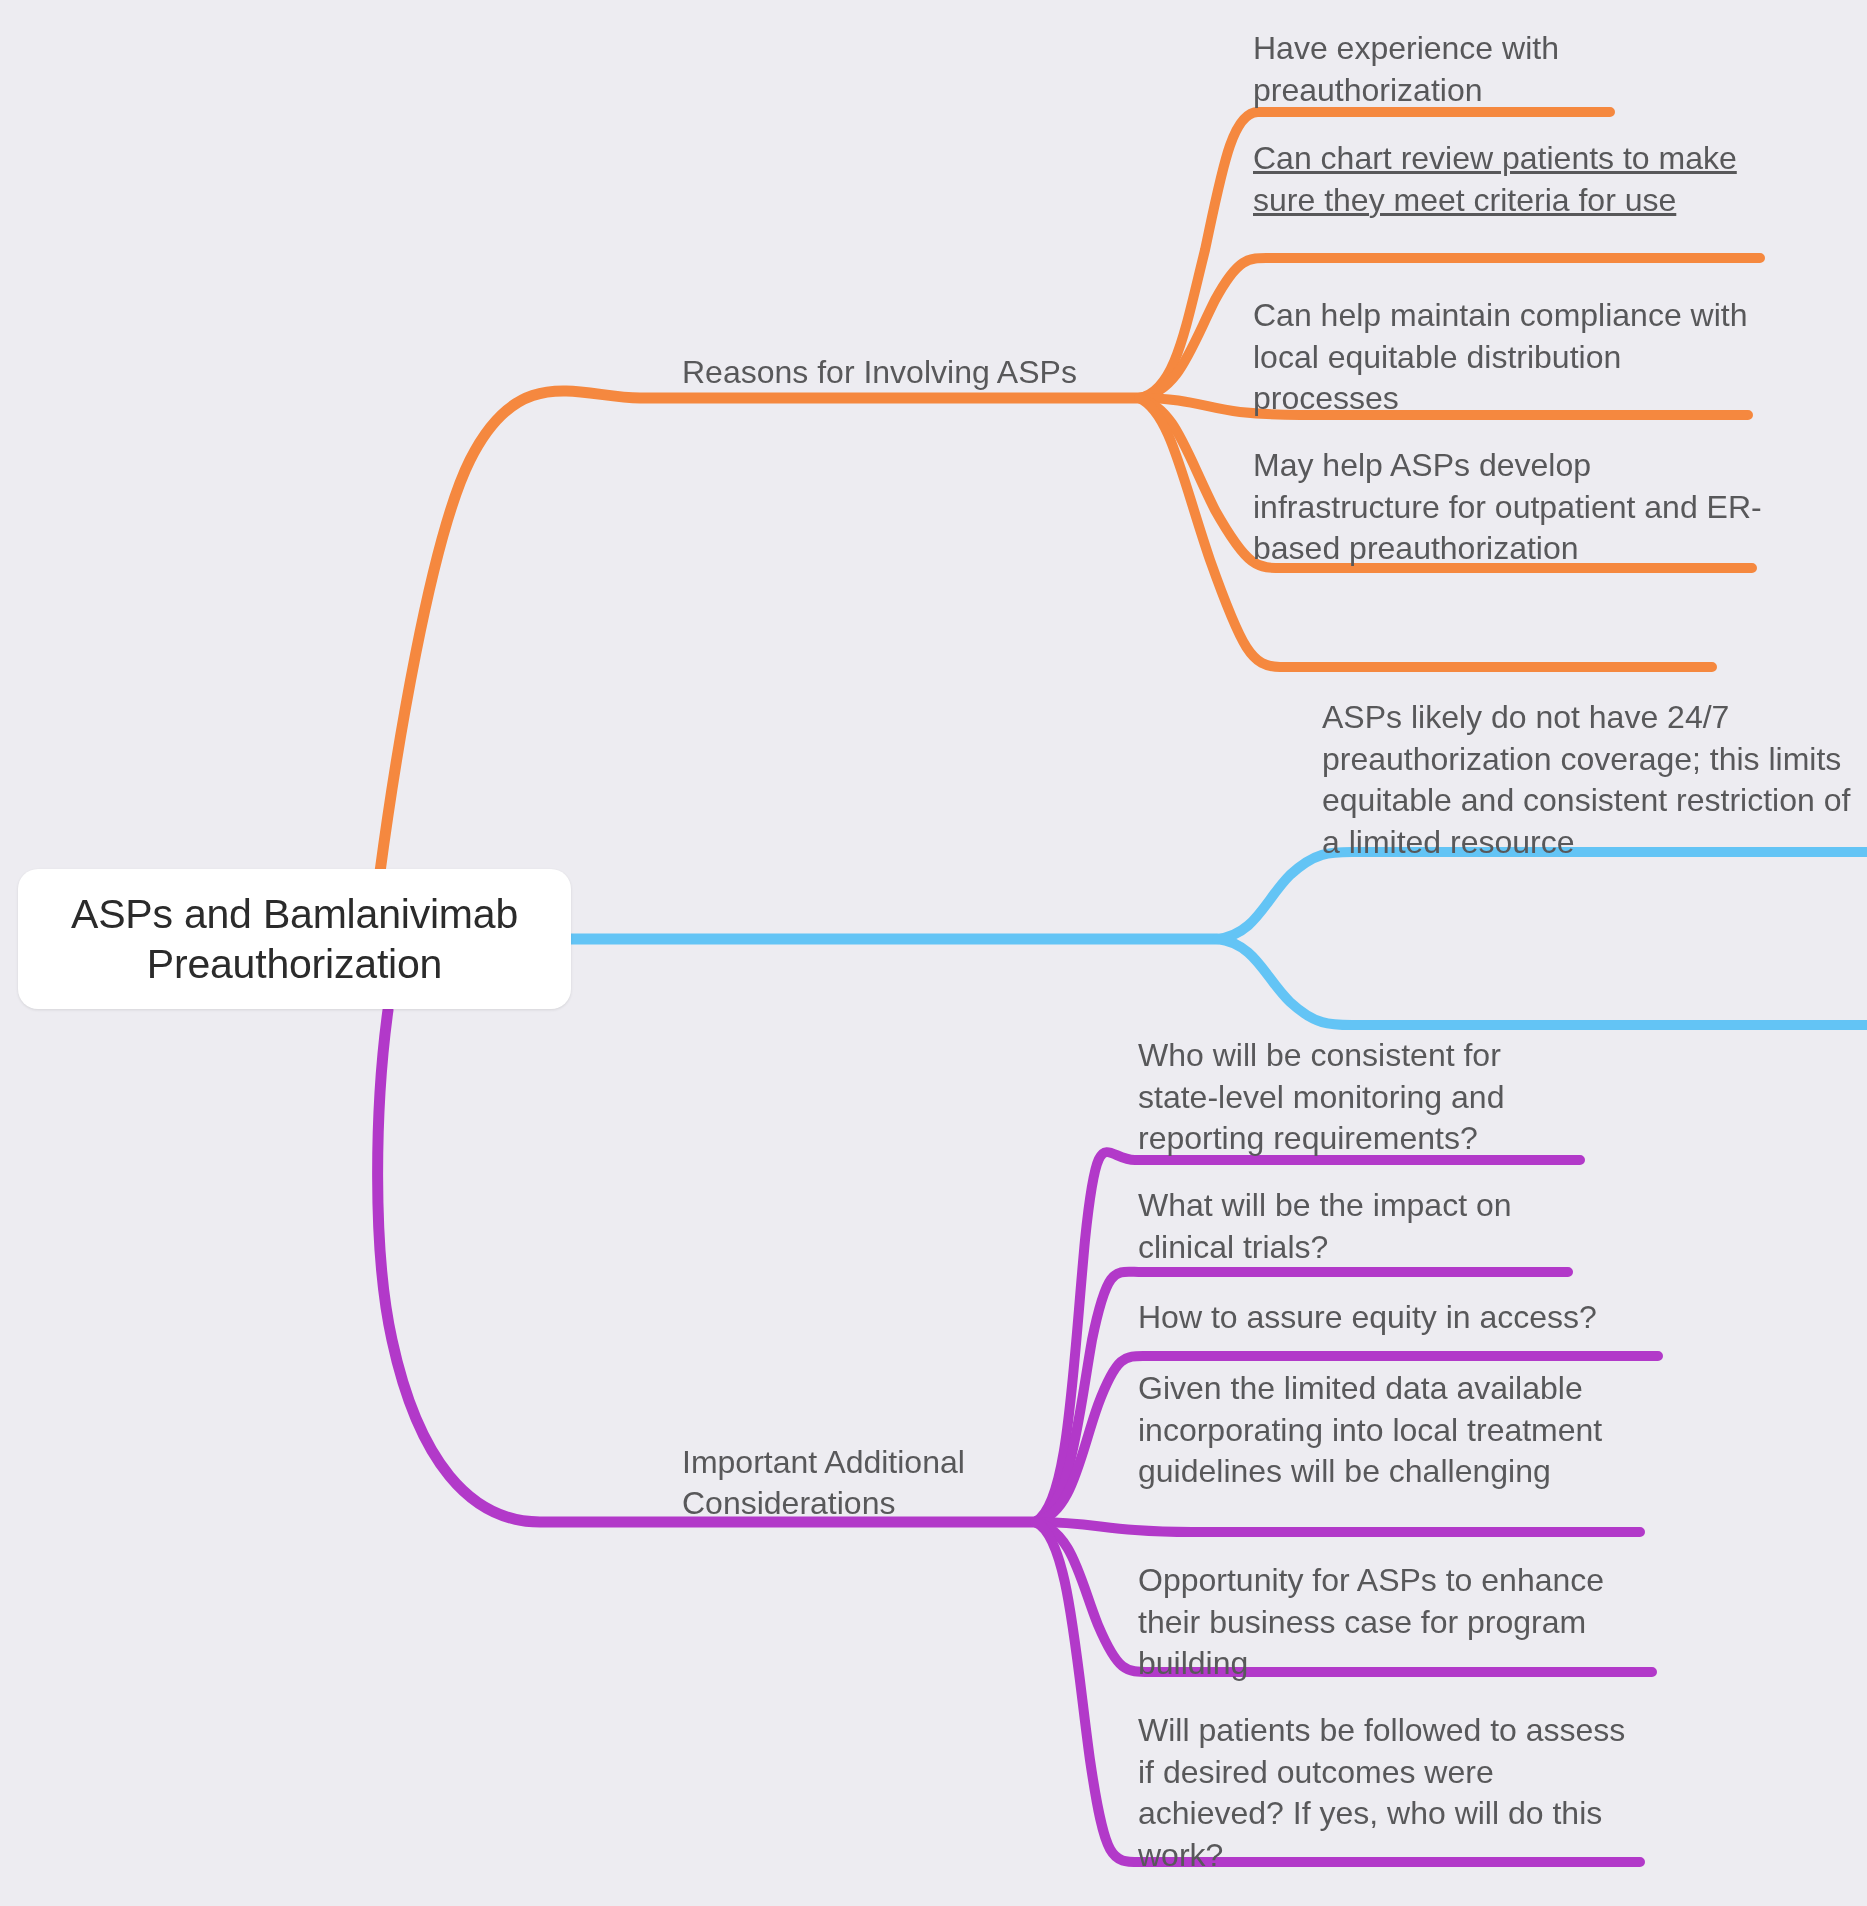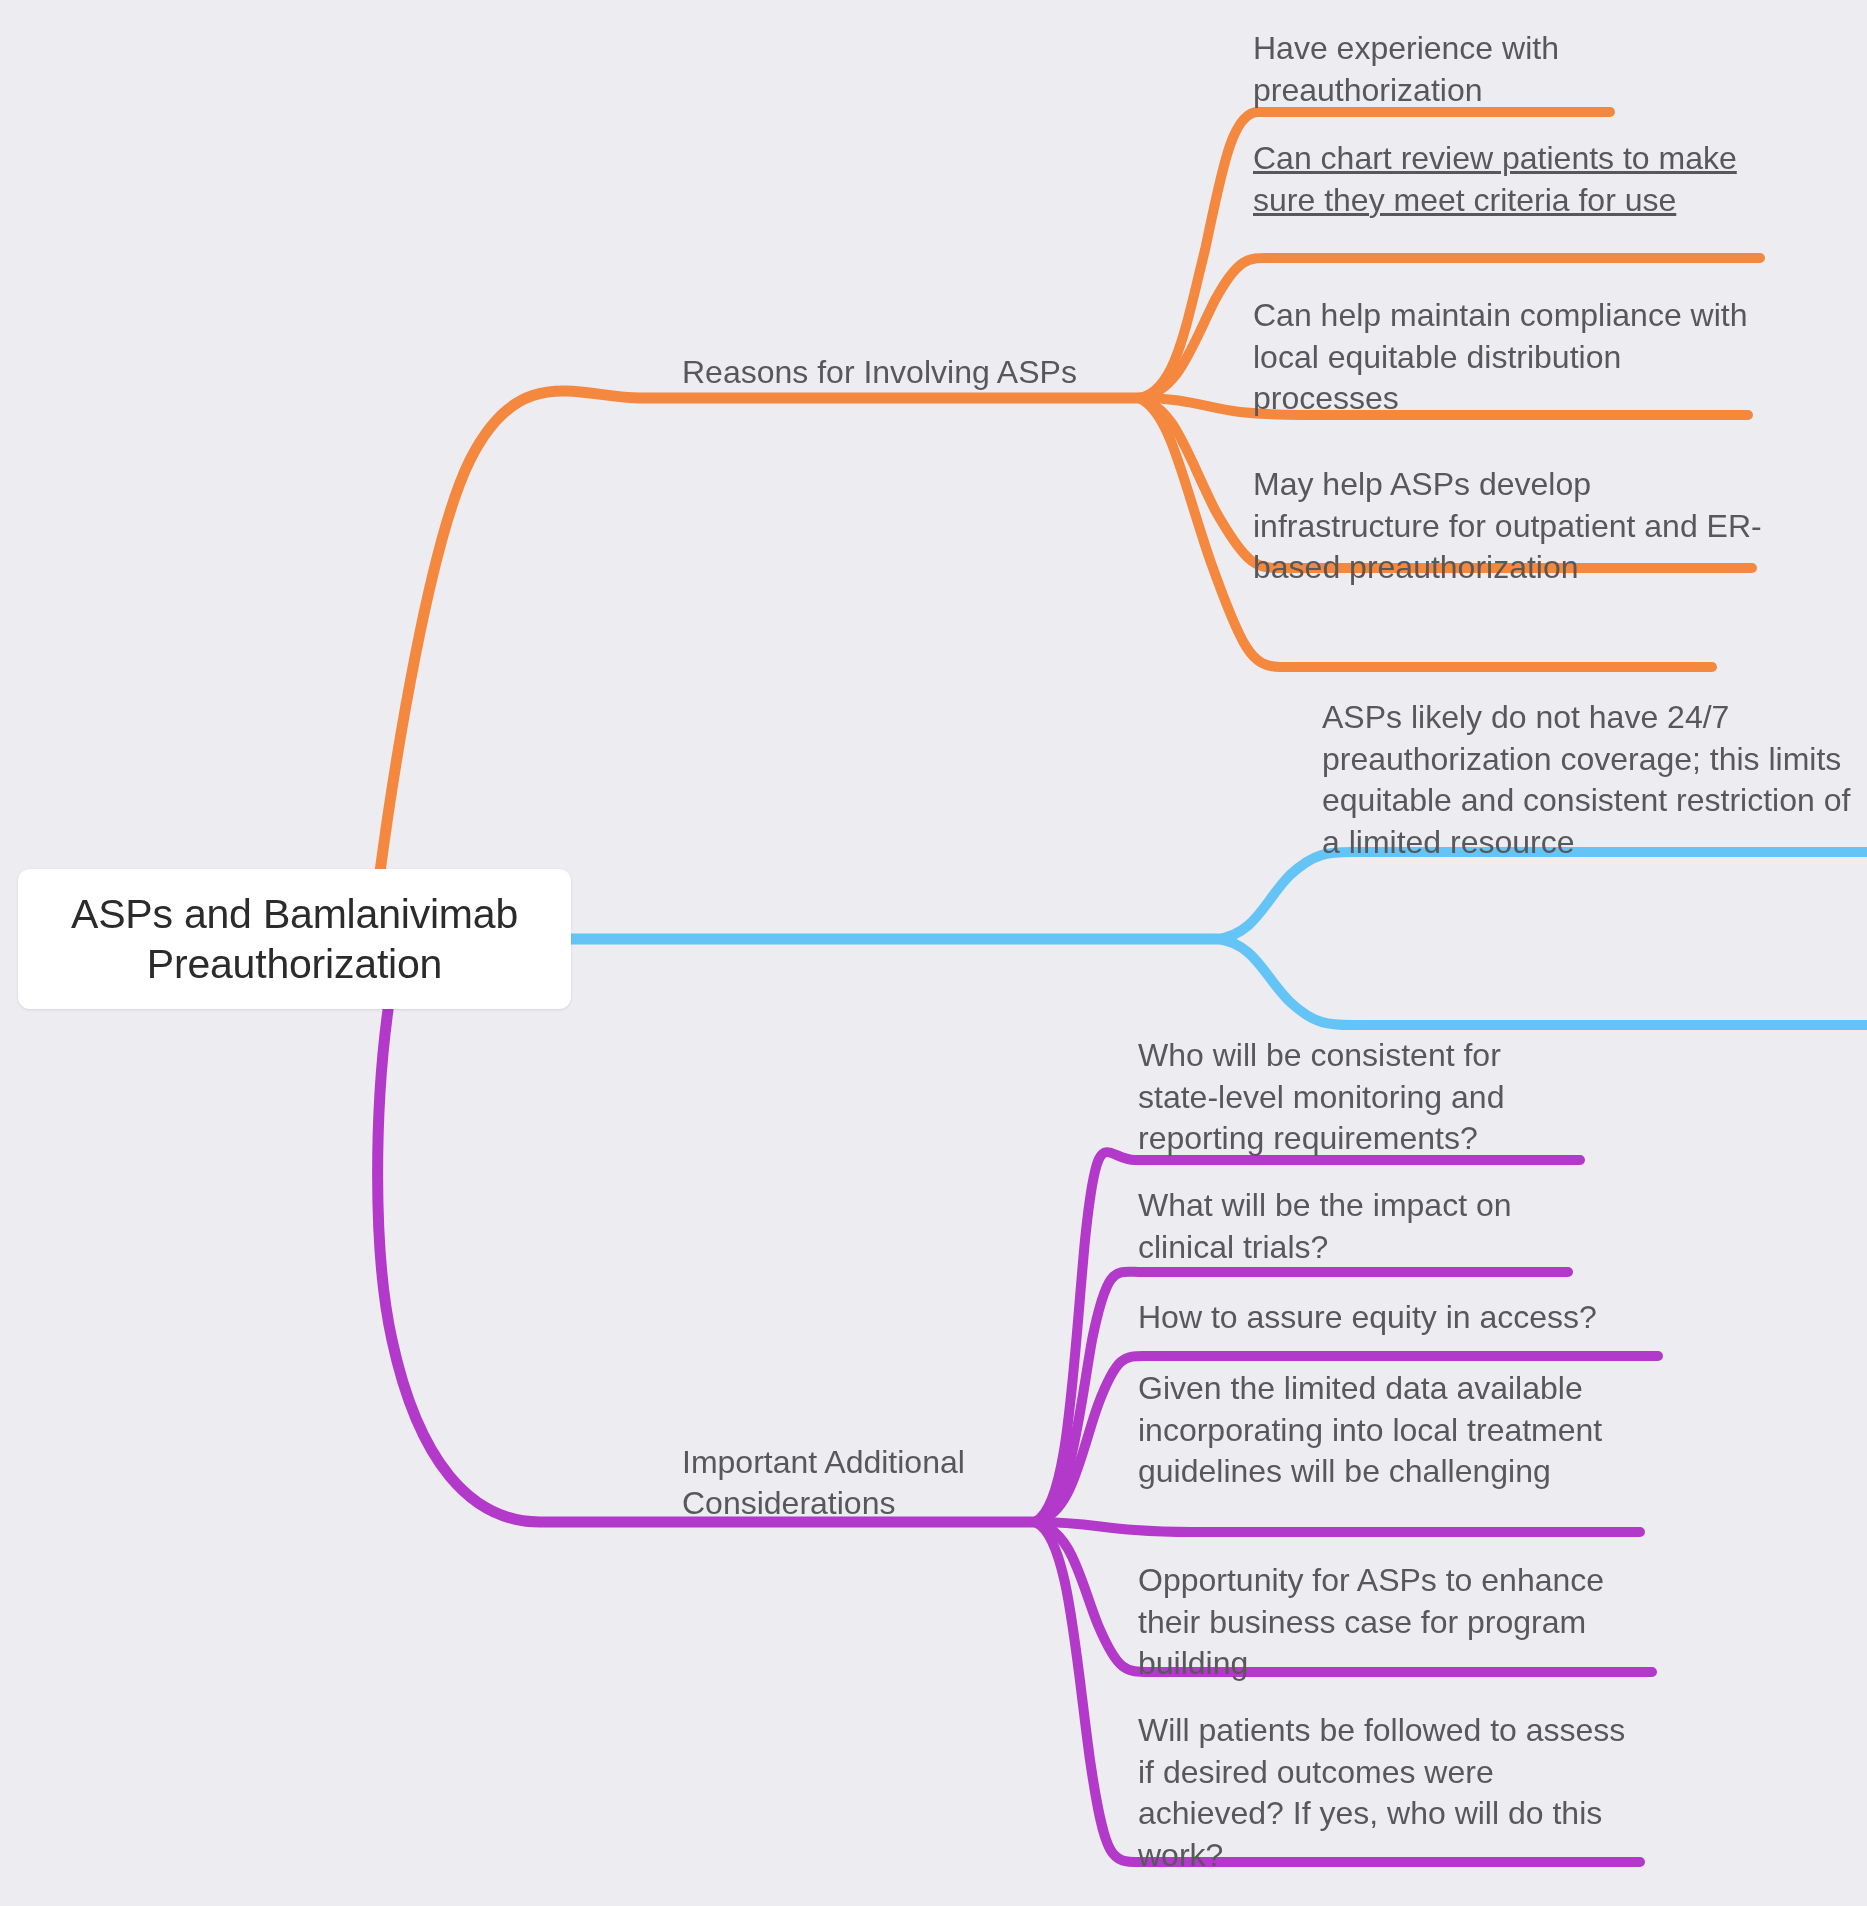--- a/index.html
+++ b/index.html
@@ -35,21 +35,21 @@
     box-sizing: border-box;
   }
 
   
   .root-node {
     left: 18px;
     top: 869px;
     width: 553px;
     height: 140px;
     background: #ffffff;
-    border-radius: 12px;
+    border-radius: 20px;
     display: flex;
     align-items: center;
     justify-content: center;
     text-align: center;
     box-shadow: 0 1px 3px rgba(0,0,0,0.10);
   }
   .root-label {
     font-size: 41px;
     line-height: 1.22;
     color: #2b2b2b;
@@ -111,21 +111,21 @@
   </div>
 
   <div class="node branch-label" style="left:682px; top:352px; width:460px;">Reasons for Involving ASPs</div>
 
   <div class="node leaf-label" style="left:1253px; top:28px; width:420px;">Have experience with preauthorization</div>
 
   <div class="node leaf-label" style="left:1253px; top:138px; width:520px;text-decoration:underline;">Can chart review patients to make sure they meet criteria for use</div>
 
   <div class="node leaf-label" style="left:1253px; top:295px; width:500px;">Can help maintain compliance with local equitable distribution processes</div>
 
-  <div class="node leaf-label" style="left:1253px; top:445px; width:510px;margin-top:19px;">May help ASPs develop infrastructure for outpatient and ER-based preauthorization</div>
+  <div class="node leaf-label" style="left:1253px; top:445px; width:510px;">May help ASPs develop infrastructure for outpatient and ER-based preauthorization</div>
 
 
 
   <div class="node leaf-label" style="left:1322px; top:697px; width:530px;">ASPs likely do not have 24/7 preauthorization coverage; this limits equitable and consistent restriction of a limited resource</div>
 
 
   <div class="node branch-label" style="left:682px; top:1442px; width:340px;">Important Additional Considerations</div>
 
   <div class="node leaf-label" style="left:1138px; top:1035px; width:450px;">Who will be consistent for state-level monitoring and reporting requirements?</div>
 

